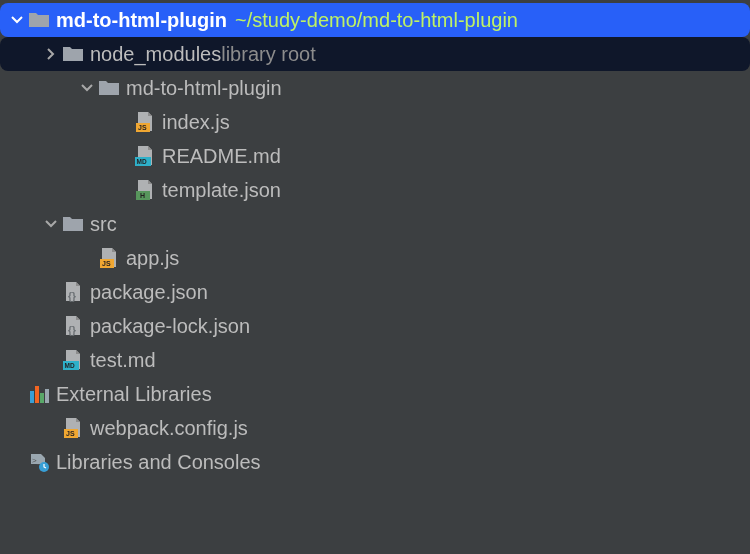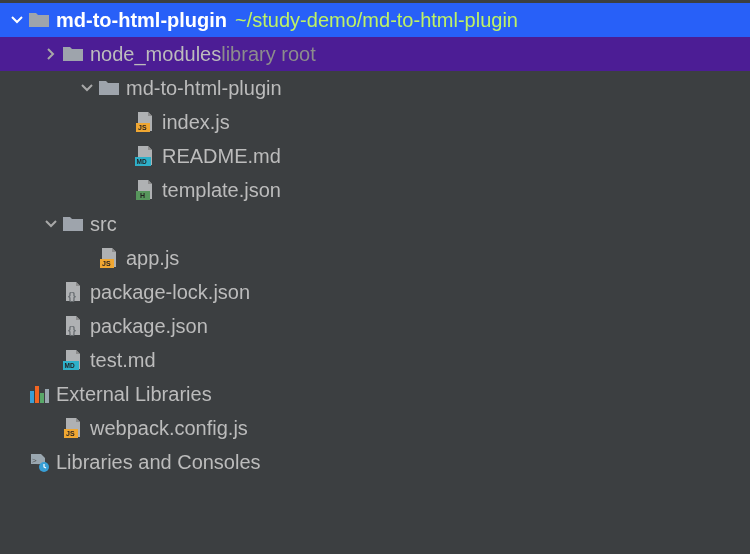--- a/index.html
+++ b/index.html
@@ -12,27 +12,28 @@
       color: #BCBCBC;
       overflow: hidden;
     }
     .tree { padding: 3px 0; }
     .row {
       display: flex;
       align-items: center;
       height: 34px;
       white-space: nowrap;
       cursor: pointer;
+      border-radius: 8px;
     }
     .row.selected {
       background: #2860F8;
       color: #FFFFFF;
     }
     .row.highlighted {
-      background: #4c1d95;
+      background: #0f172a;
     }
     .indent { display: inline-block; height: 100%; }
     .arrow {
       width: 22px;
       display: inline-flex;
       align-items: center;
       justify-content: center;
       flex-shrink: 0;
     }
     .arrow svg { width: 12px; height: 12px; }
@@ -227,37 +228,37 @@
     <span class="label">app.js</span>
   </div>
 
   <div class="row">
     <span class="indent" style="width:62px"></span>
     <span class="icon">
         <svg viewBox="0 0 22 22">
           <use href="#file-json"></use>
         </svg>
       </span>
+    <span class="label">package.json</span>
+  </div>
+
+  <div class="row">
+    <span class="indent" style="width:62px"></span>
+    <span class="icon">
+        <svg viewBox="0 0 22 22">
+          <use href="#file-json"></use>
+        </svg>
+      </span>
     <span class="label">package-lock.json</span>
   </div>
 
   <div class="row">
     <span class="indent" style="width:62px"></span>
     <span class="icon">
         <svg viewBox="0 0 22 22">
-          <use href="#file-json"></use>
-        </svg>
-      </span>
-    <span class="label">package.json</span>
-  </div>
-
-  <div class="row">
-    <span class="indent" style="width:62px"></span>
-    <span class="icon">
-        <svg viewBox="0 0 22 22">
           <use href="#file-md"></use>
         </svg>
       </span>
     <span class="label">test.md</span>
   </div>
 
   <div class="row">
     <span class="indent" style="width:28px"></span>
     <span class="icon">
         <svg viewBox="0 0 22 22">

